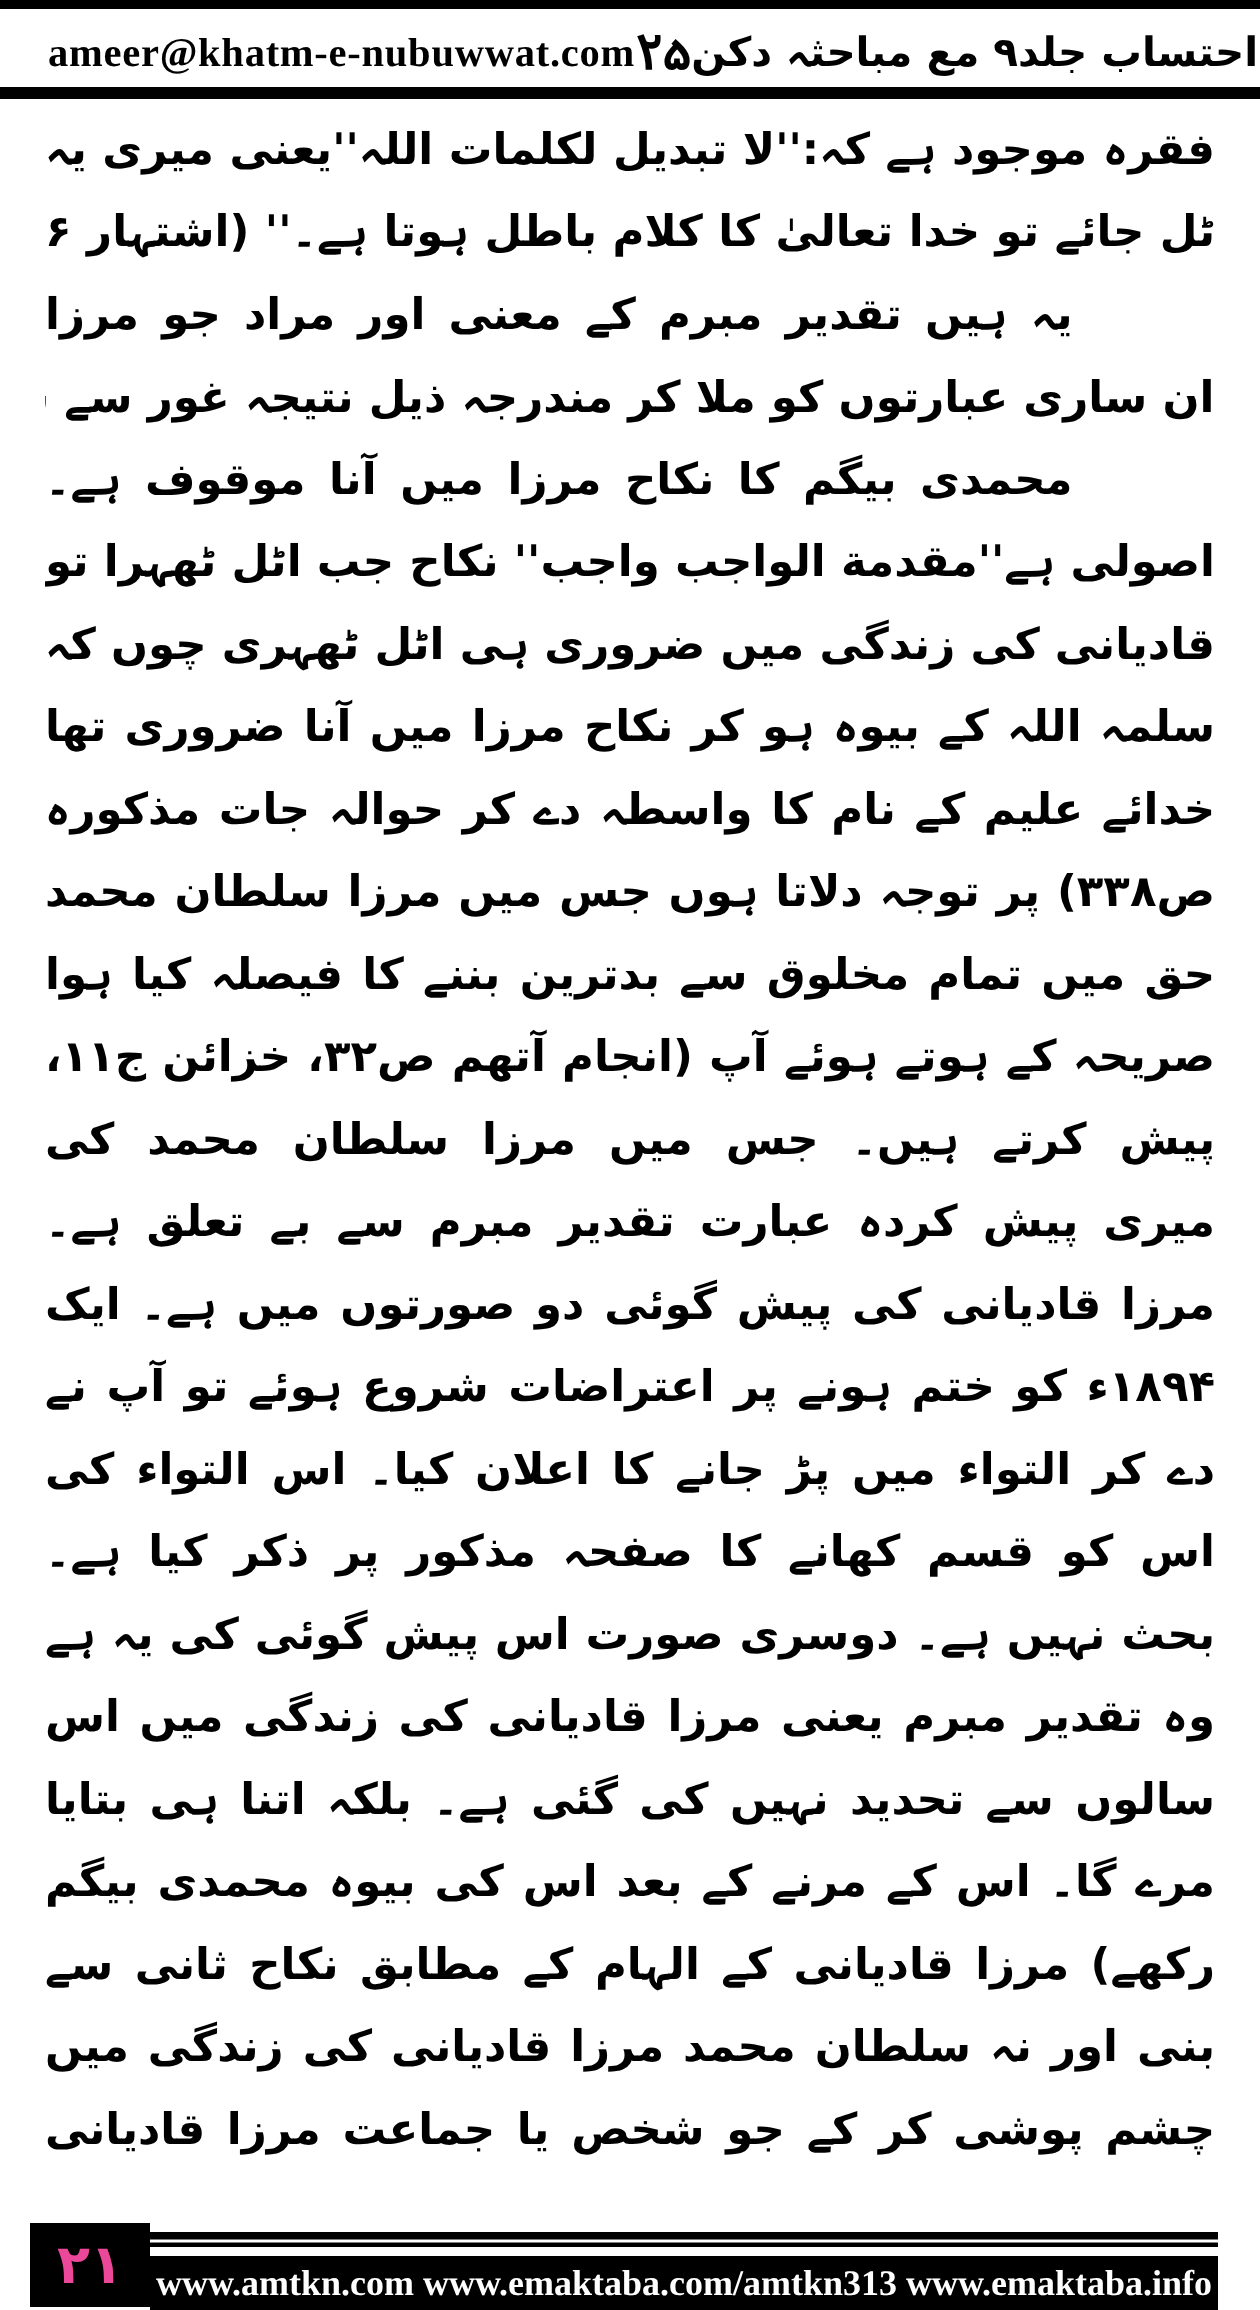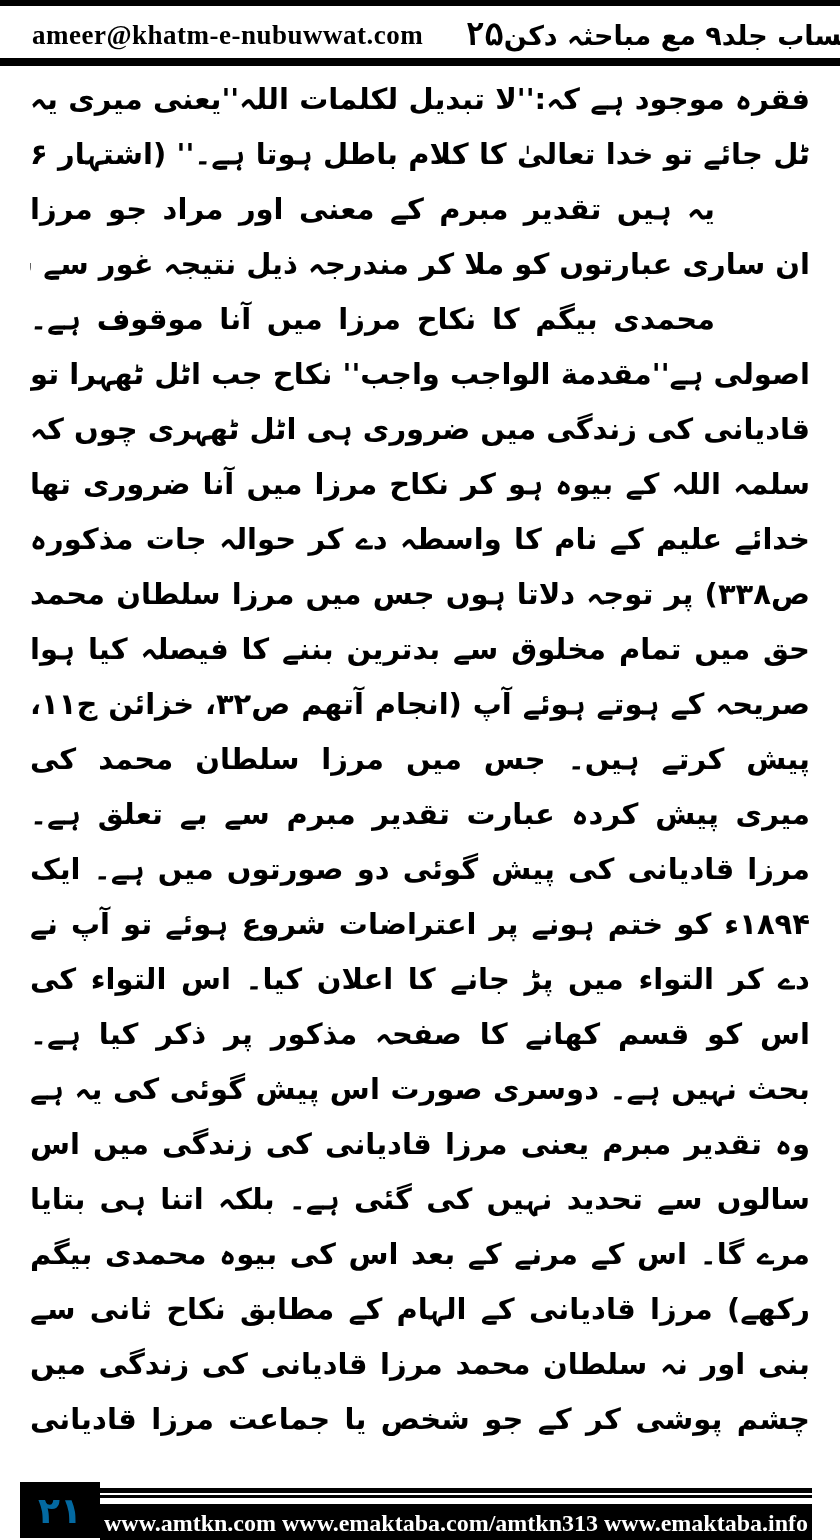--- a/index.html
+++ b/index.html
@@ -26,24 +26,23 @@
     height: 52px;
   }
   .header-email {
     font-family: "Liberation Serif", serif;
     font-weight: 700;
     font-size: 27px;
     letter-spacing: 0.5px;
     white-space: nowrap;
   }
   .header-pagenum {
-    font-family: Liberation Mono, monospace;
+    font-family: Liberation Sans, sans-serif;
     font-weight: 700;
     font-size: 32px;
-    margin-left: 42px;
     direction: rtl;
   }
   .header-title {
     margin-left: auto;
     direction: rtl;
     font-family: "DejaVu Sans", sans-serif;
     font-weight: 700;
     font-size: 27px;
     white-space: nowrap;
   }
@@ -75,21 +74,21 @@
     left: 0; right: 0; bottom: 0;
     height: 60px;
   }
   .footer-page-box {
     position: absolute;
     left: 20px;
     top: 2px;
     width: 80px;
     height: 56px;
     background: #000000;
-    color: #0369a1;
+    color: #ec4899;
     display: flex;
     align-items: center;
     justify-content: center;
     font-size: 36px;
     font-weight: 700;
     direction: rtl;
   }
   .footer-right {
     position: absolute;
     left: 100px;

